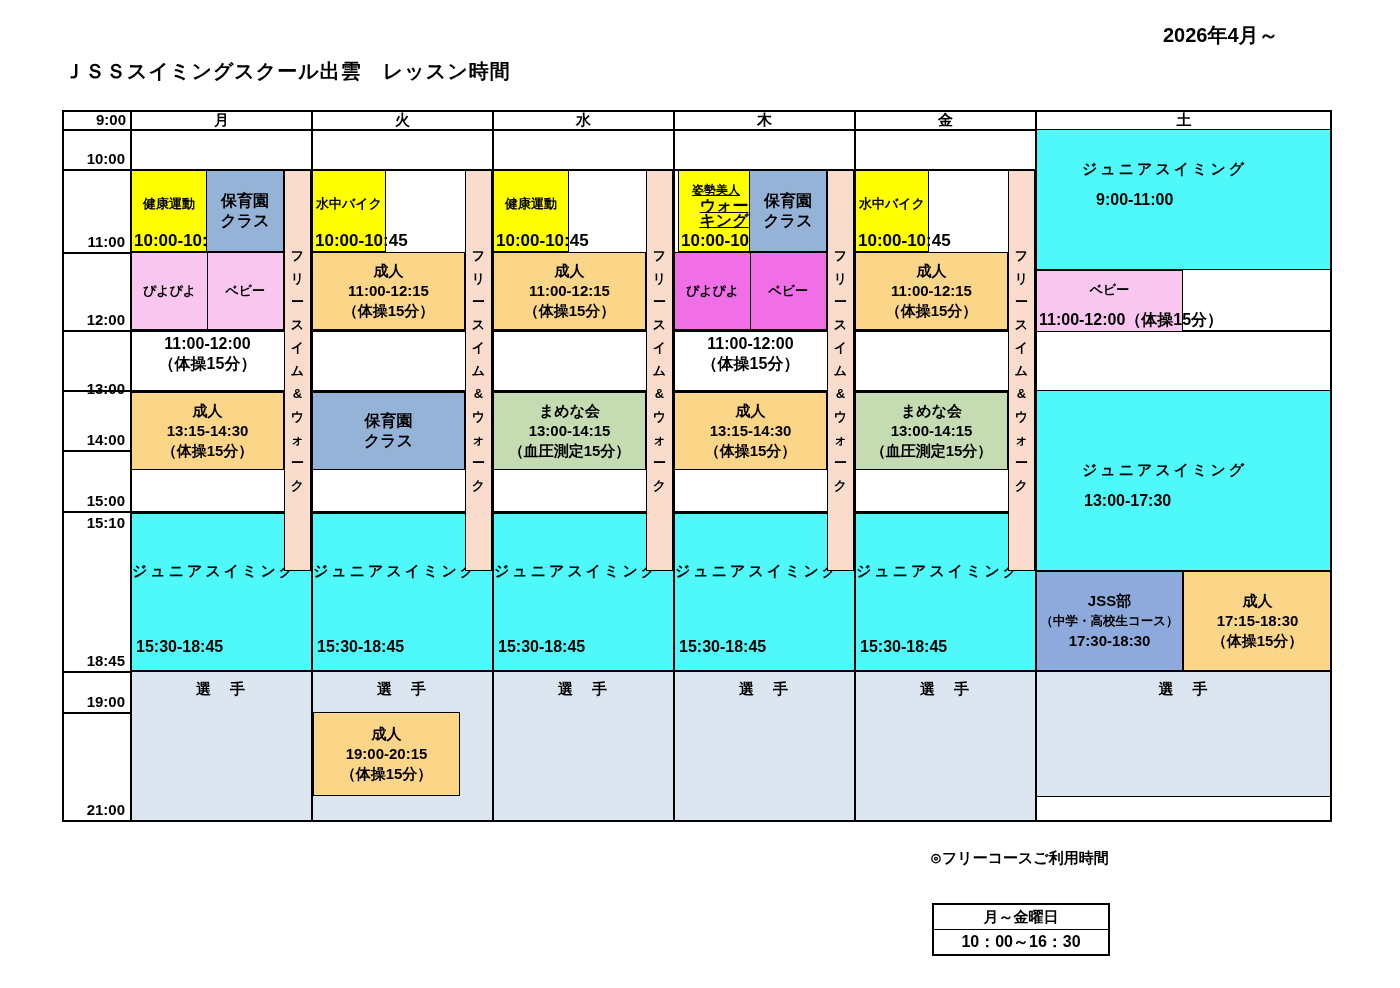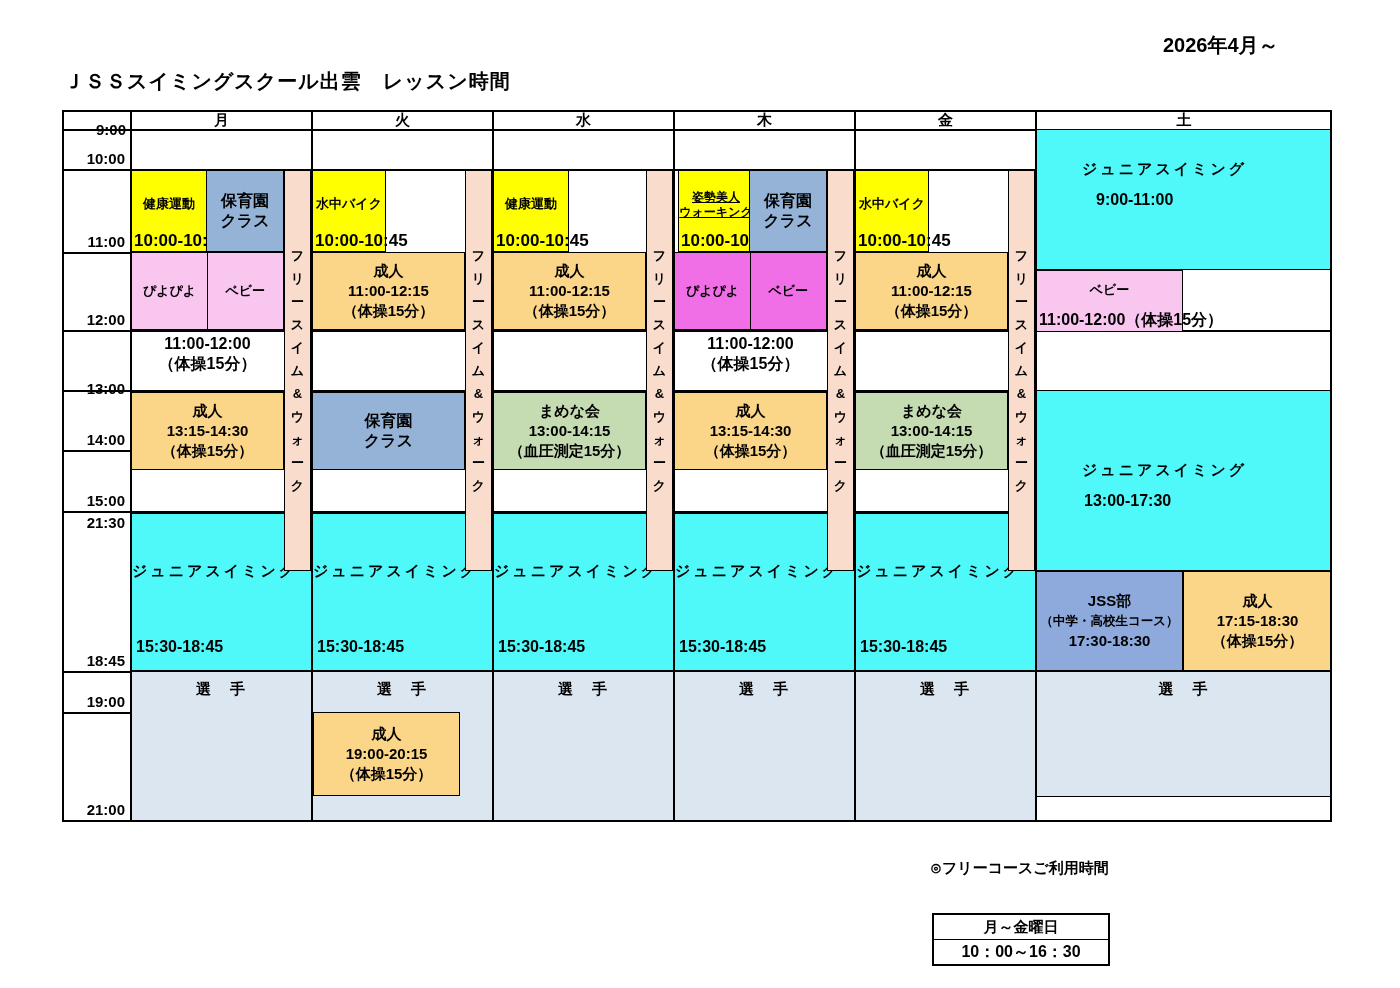--- a/index.html
+++ b/index.html
@@ -1,18 +1,18 @@
 <!DOCTYPE html>
 <html style="--yellow: #FFFF00; --nursery_blue: #95B3D7; --pink_light: #F9C6F0; --pink_magenta: #F06EE6; --tan: #FBD588; --green: #C5DBB2; --cyan: #4FF9F9; --strip_peach: #F9DCCC; --senshu_blue: #DCE6F1; --jss_periwinkle: #8EA9DB;"><head>
 <meta charset="utf-8">
 <style>
   html,body{margin:0;padding:0;background:#fff;}
   .page{position:relative;width:1400px;height:988px;background:#fff;overflow:hidden;
         font-family:"Liberation Sans",sans-serif;font-weight:bold;color:#000;}
-  .abs{position:absolute;box-sizing:border-box;margin-top:10px;}
+  .abs{position:absolute;box-sizing:border-box;}
   .hline{position:absolute;background:#000;height:2px;z-index:1;}
   .vline{position:absolute;background:#000;width:2px;z-index:5;}
   .block{position:absolute;box-sizing:border-box;border:1.5px solid #000;z-index:2;
          display:flex;flex-direction:column;align-items:center;justify-content:center;text-align:center;}
   .yellow{background:var(--yellow);}
   .blue{background:var(--nursery_blue);}
   .pinkL{background:var(--pink_light);}
   .pinkM{background:var(--pink_magenta);}
   .tan{background:var(--tan);}
   .green{background:var(--green);}
@@ -69,21 +69,21 @@
   <div class="dayhead" style="left:674px;width:181px;">木</div>
   <div class="dayhead" style="left:855px;width:181px;">金</div>
   <div class="dayhead" style="left:1036px;width:296px;">土</div>
 
   <div class="tlabel" style="top:150px;">10:00</div>
   <div class="tlabel" style="top:233px;">11:00</div>
   <div class="tlabel" style="top:311px;">12:00</div>
   <div class="tlabel" style="top:371px;margin-top:9px;">13:00</div>
   <div class="tlabel" style="top:431px;">14:00</div>
   <div class="tlabel" style="top:492px;">15:00</div>
-  <div class="tlabel" style="top:514px;">21:30</div>
+  <div class="tlabel" style="top:514px;">15:10</div>
   <div class="tlabel" style="top:652px;">18:45</div>
   <div class="tlabel" style="top:693px;">19:00</div>
   <div class="tlabel" style="top:801px;">21:00</div>
 
   <div class="block yellow" style="left:131px;top:170px;width:76px;height:82px;">
     <span class="blabel" style="margin-bottom:14px;">健康運動</span>
     <span class="btime">10:00-10:45</span>
   </div>
   <div class="block blue" style="left:206px;top:170px;width:78px;height:82px;">
     <span class="l3" style="font-size:16px;">保育園</span>
@@ -164,21 +164,21 @@
   </div>
   <div class="block steel" style="left:493px;top:671px;width:181px;height:150px;">
     <span class="slabel">選　手</span>
   </div>
   <div class="strip" style="left:646px;top:170px;width:27px;height:401px;">
     <span>フリースイム&amp;ウォーク</span>
   </div>
 
   <div class="block yellow" style="left:678px;top:170px;width:76px;height:82px;text-decoration:underline;">
     <span style="font-size:12px;line-height:15px;margin-bottom:0;">姿勢美人</span>
-    <span style="font-size:12px;line-height:15px;margin-bottom:12px;">ウォーキング</span>
+    <span style="font-size:16px;line-height:15px;margin-bottom:12px;margin-left:16px;">ウォーキング</span>
     <span class="btime">10:00-10:45</span>
   </div>
   <div class="block blue" style="left:749px;top:170px;width:78px;height:82px;">
     <span class="l3" style="font-size:16px;">保育園</span>
     <span class="l3" style="font-size:16px;">クラス</span>
   </div>
   <div class="block pinkM" style="left:674px;top:252px;width:77px;height:78px;">
     <span class="blabel">ぴよぴよ</span>
   </div>
   <div class="block pinkM" style="left:749.5px;top:252px;width:77.5px;height:78px;">

